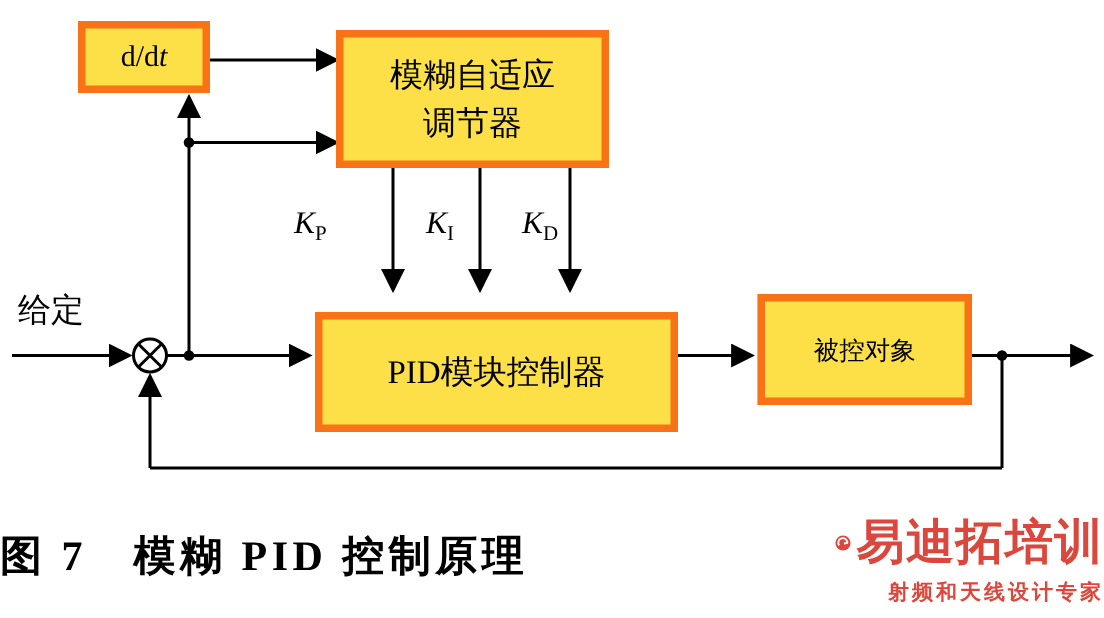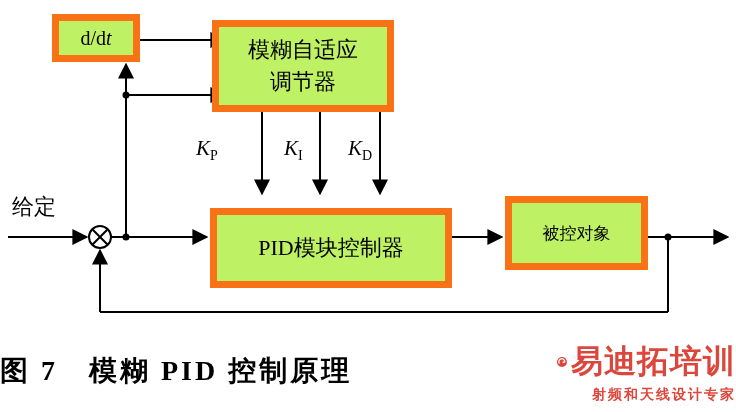--- a/index.html
+++ b/index.html
@@ -9,22 +9,22 @@
     width: 736px;
     height: 412px;
     background: #ffffff;
     font-family: "Liberation Serif", serif;
     color: #000;
     overflow: hidden;
   }
   svg.wires { position: absolute; left: 0; top: 0; }
   .block {
     position: absolute;
-    border: 7px solid #f97316;
-    background: #bef264;
+    border: 5px solid #f97316;
+    background: #fde047;
     display: flex;
     align-items: center;
     justify-content: center;
     text-align: center;
   }
   .block.col { flex-direction: column; line-height: 1.45; }
   .label { position: absolute; white-space: nowrap; }
   .gain { font-size: 21px; font-style: italic; }
   .gain sub { font-size: 14px; font-style: normal; }
   .caption {
@@ -90,21 +90,21 @@
       <circle cx="126" cy="237" r="3.5"></circle>
       <circle cx="126" cy="95" r="3.5"></circle>
       <circle cx="668" cy="237" r="3.5"></circle>
     </g>
   </svg>
 
   <div class="block" style="left:52px; top:14px; width:88px; height:48px; font-size:20px;">
     <span><span>d/d</span><i>t</i></span>
   </div>
 
-  <div class="block col" style="left:212px; top:20px; width:182px; height:92px; font-size:22px;">
+  <div class="block col" style="left:224px; top:20px; width:182px; height:92px; font-size:22px;">
     <div>模糊自适应</div>
     <div>调节器</div>
   </div>
 
   <div class="block" style="left:210px; top:196px; width:242px; height:80px; font-size:22px;margin-top:12px;">
     <span>PID模块控制器</span>
   </div>
 
   <div class="block" style="left:505px; top:196px; width:143px; height:74px; font-size:17px;">
     <span>被控对象</span>

